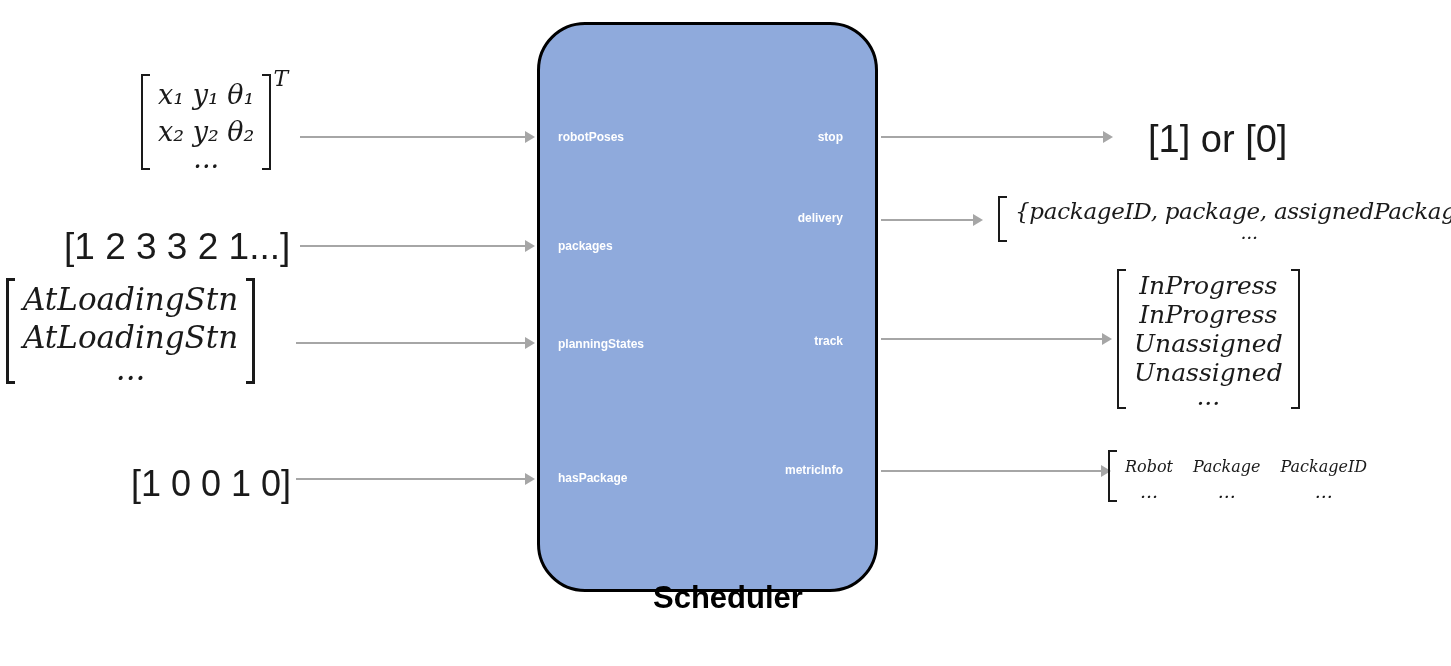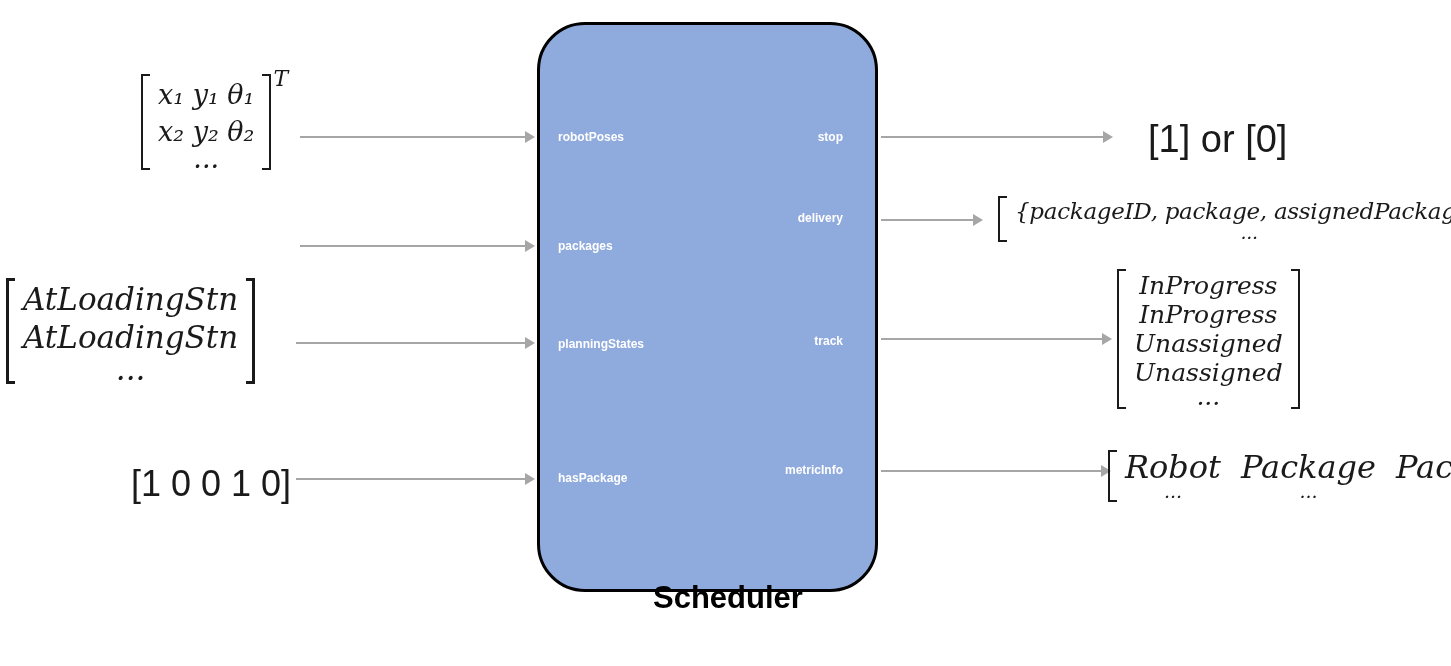--- a/index.html
+++ b/index.html
@@ -71,39 +71,40 @@
   .m-planning .dots-row { line-height:26px !important; }
   .m-delivery    { left:998px; top:196px; }
   .m-delivery .mrow { font-size:23px; line-height:27px; letter-spacing:-0.3px; }
   .m-delivery .dots-row { line-height:15px !important; font-size:19px; }
   .m-track       { left:1117px; top:269px; }
   .m-track .mrow { font-size:25px; line-height:29px; }
   .m-track .dots-row { line-height:20px !important; }
   .m-metric      { left:1108px; top:450px; }
   .m-metric .mcols { display:flex; gap:20px; align-items:center; padding:2px 8px; }
   .m-metric .mcol  { display:flex; flex-direction:column; text-align:center; }
-  .m-metric .mname { font-size:32px; line-height:30px; white-space:nowrap; }
+  .m-metric .mname { font-size:16px; line-height:30px; white-space:nowrap; }
   .m-metric .dots-row { line-height:16px; font-size:19px; }
 </style>
 </head>
 <body>
 
 <div class="canvas">
 
   <div class="matrix m-robot-poses">
     <span class="bk bk-l"></span>
     <span class="mrows">
       <span class="mrow">x₁ y₁ θ₁</span>
       <span class="mrow">x₂ y₂ θ₂</span>
       <span class="mrow dots-row">...</span>
     </span>
     <span class="bk bk-r"></span>
     <span class="sup">T</span>
   </div>
 
+  <div class="plain-value" style="left:64px; top:226px;">[1 2 3 3 2 1...]</div>
 
   <div class="matrix m-planning thick">
     <span class="bk bk-l"></span>
     <span class="mrows">
       <span class="mrow">AtLoadingStn</span>
       <span class="mrow">AtLoadingStn</span>
       <span class="mrow dots-row">...</span>
     </span>
     <span class="bk bk-r"></span>
   </div>

